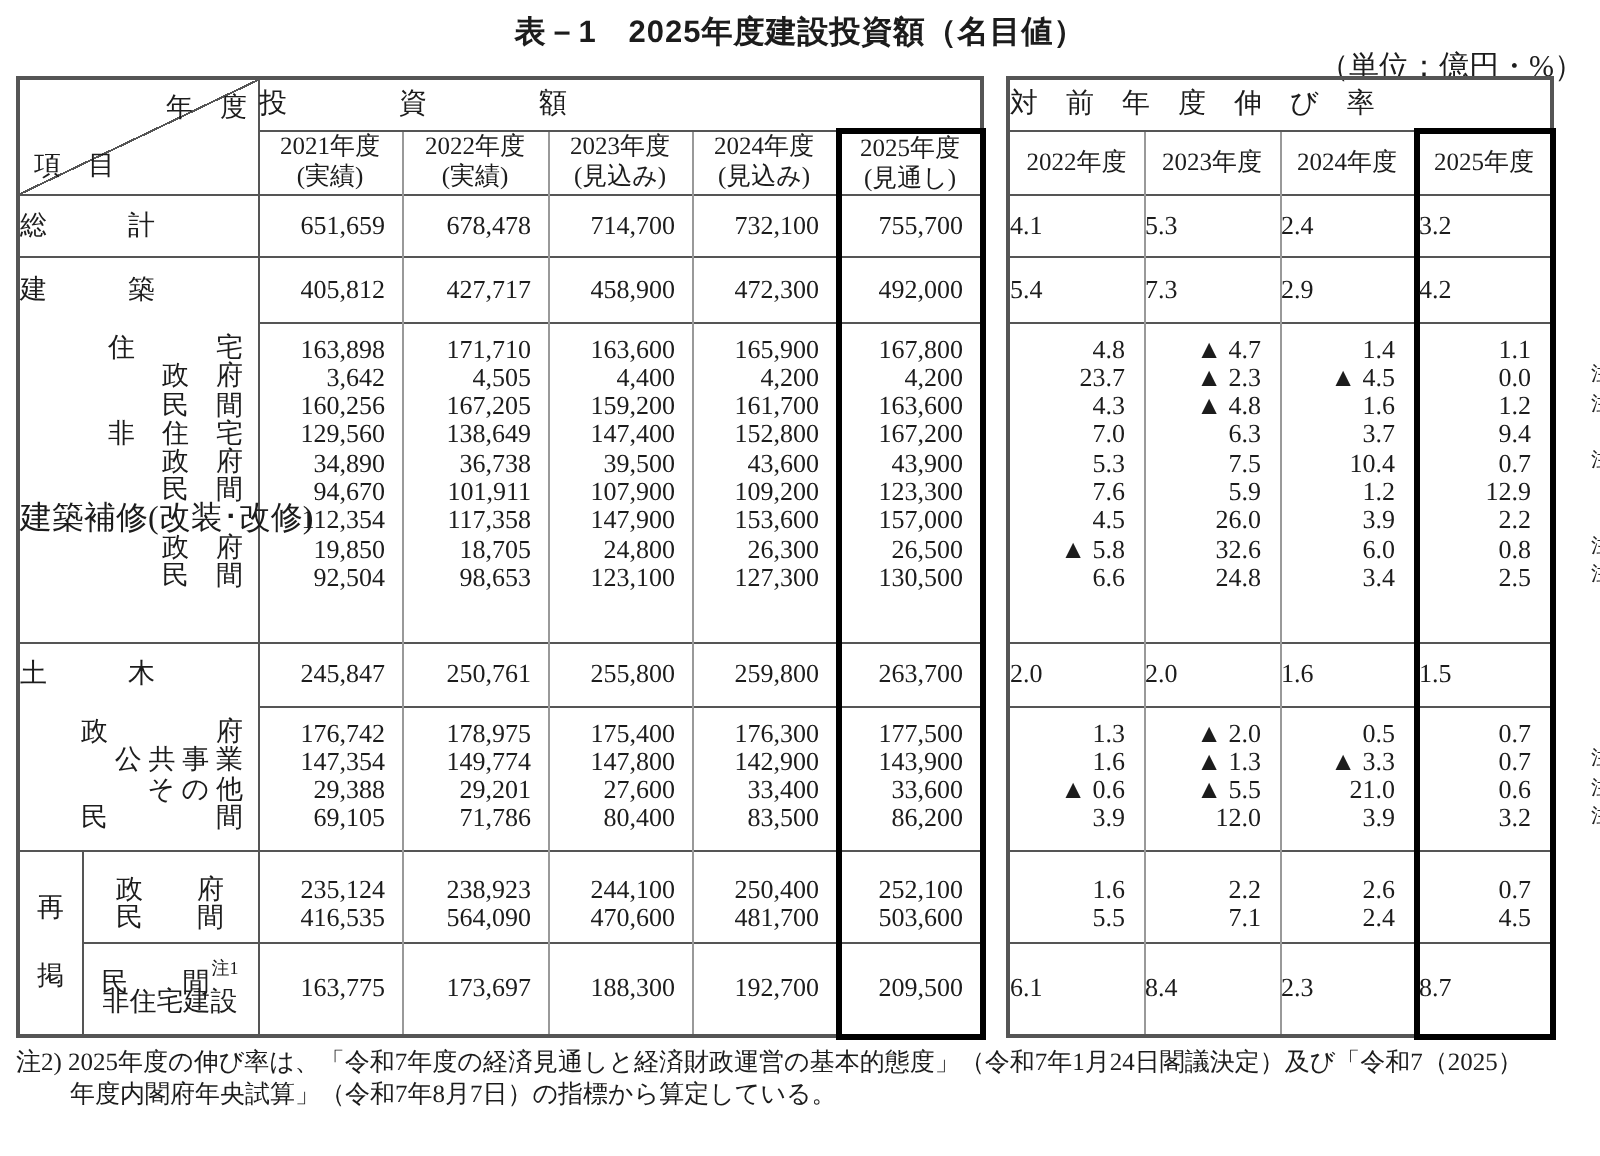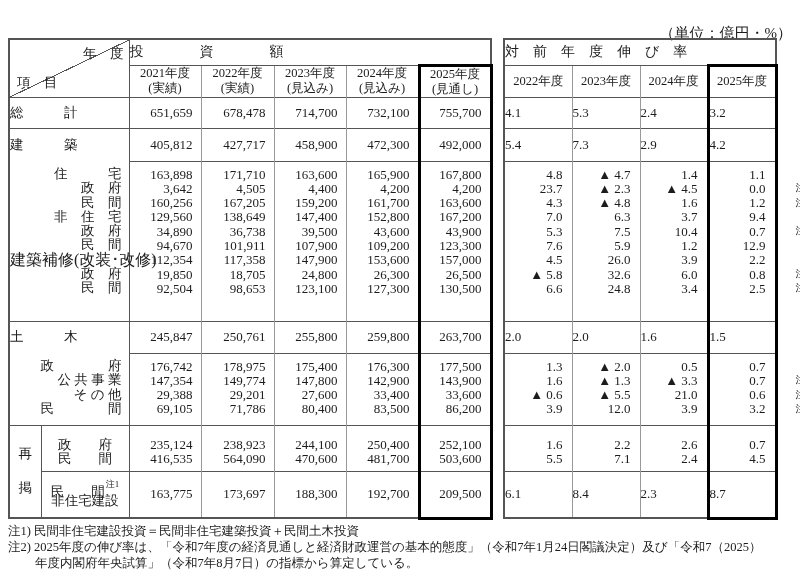--- a/index.html
+++ b/index.html
@@ -70,20 +70,21 @@
 
   
   .notes{position:absolute;left:8px;top:523px;width:788px;font-size:12.5px;line-height:16px;}
   .indent{padding-left:27px;}
 </style>
 </head>
 <body>
 
 <div class="page">
 
+  <div class="title">表－1　2025年度建設投資額（名目値）</div>
   <div class="unit">（単位：億円・%）</div>
 
   <table id="t-inv">
     <colgroup>
       <col style="width:32px">
         <col style="width:88px">
       <col style="width:72px">
         <col style="width:73px">
         <col style="width:72px">
         <col style="width:73px">
@@ -462,18 +463,17 @@
       <td class="gnum outL bT outB">6.1</td>
       <td class="gnum bL bT outB">8.4</td>
       <td class="gnum bL bT outB">2.3</td>
       <td class="gnum tkL tkR tkB bT">8.7</td>
       <td class="ann"></td>
     </tr>
   </tbody>
     </table>
 
   <div class="notes">
-    <div>注1) 民間非住宅建設投資＝民間非住宅建築投資＋民間土木投資</div>
     <div>注2) 2025年度の伸び率は、「令和7年度の経済見通しと経済財政運営の基本的態度」（令和7年1月24日閣議決定）及び「令和7（2025）</div>
     <div class="indent">年度内閣府年央試算」（令和7年8月7日）の指標から算定している。</div>
   </div>
 
 </div>
 
 </body></html>

